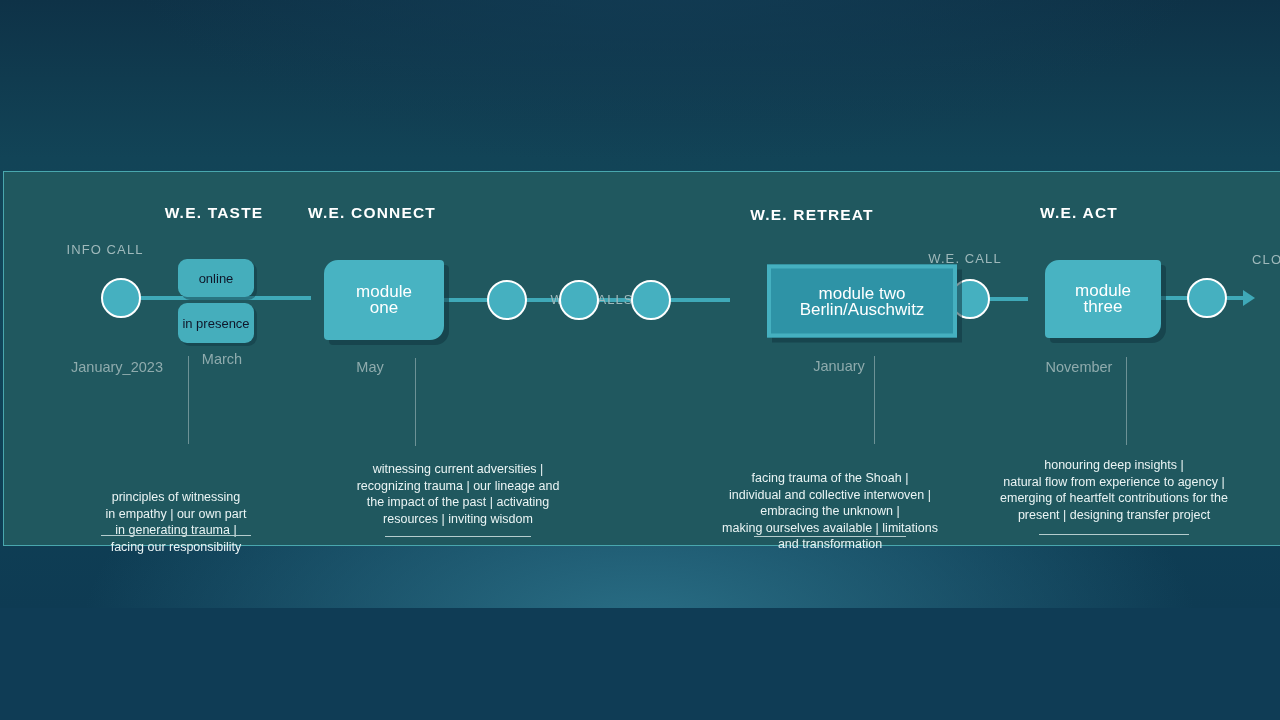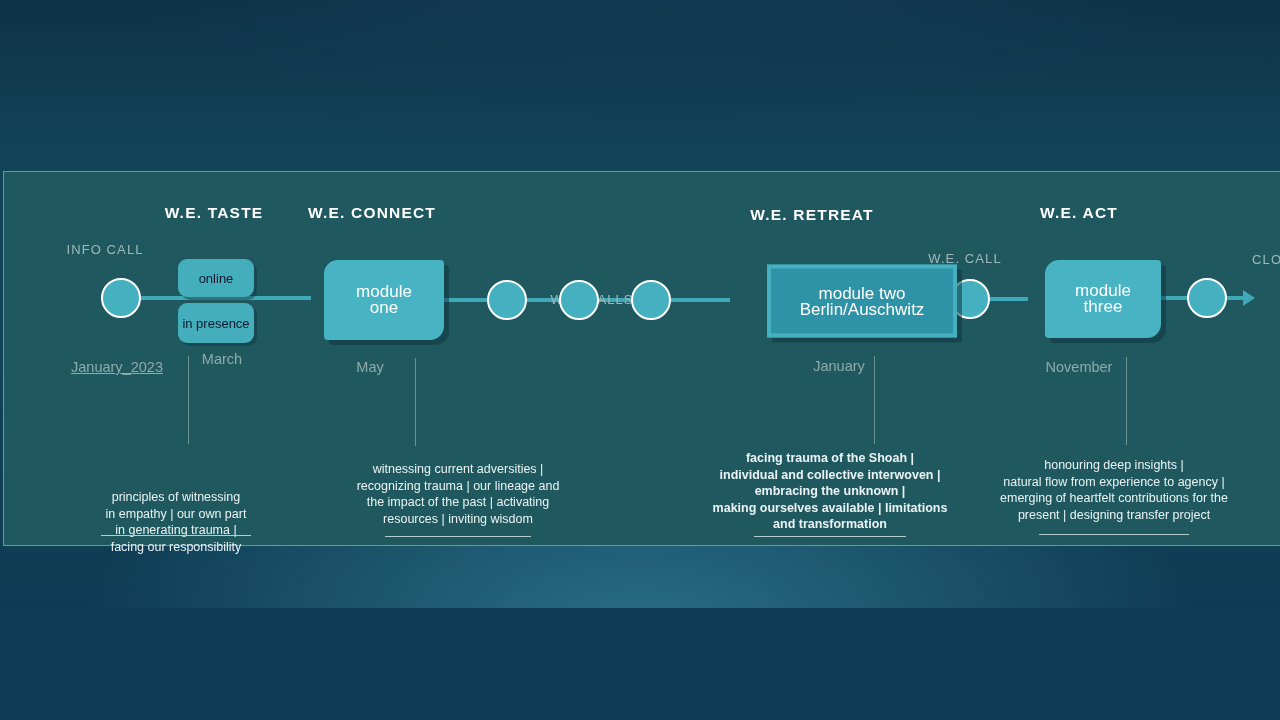--- a/index.html
+++ b/index.html
@@ -191,40 +191,40 @@
       <div class="node-circle" style="left: 1207px; top: 298px; border-color: rgb(255, 255, 255); background: rgb(69, 176, 192);"></div>
       <div class="opt-box" style="left: 216px; top: 259px; width: 76px; height: 38px;">online</div>
       <div class="opt-box" style="left: 216px; top: 303px; width: 76px; height: 40px;">in
 presence</div>
       <div class="module-box" style="left: 366px; top: 300px; width: 120px; height: 80px; white-space: pre-line;">module
 one</div>
       <div class="module-box framed" style="left: 844px; top: 301px; width: 190px; height: 73px; white-space: pre-line;">module  two
 Berlin/Auschwitz</div>
       <div class="module-box" style="left: 1085px; top: 299px; width: 116px; height: 78px; white-space: pre-line;">module
 three</div>
-      <div class="date-label" style="left: 117px; top: 359px; text-decoration: underline;">January_2023</div>
+      <div class="date-label" style="left: 117px; top: 359px;">January_2023</div>
       <div class="date-label" style="left: 222px; top: 351px;">March</div>
       <div class="date-label" style="left: 370px; top: 359px;">May</div>
       <div class="date-label" style="left: 839px; top: 358px;">January</div>
       <div class="date-label" style="left: 1079px; top: 359px;">November</div>
       <div class="tick-line" style="left: 188px; top: 356px; height: 88px;"></div>
       <div class="tick-line" style="left: 415px; top: 358px; height: 88px;"></div>
       <div class="tick-line" style="left: 874px; top: 356px; height: 88px;"></div>
       <div class="tick-line" style="left: 1126px; top: 357px; height: 88px;"></div>
       <div class="desc-block" style="left: 176px; top: 459px; width: 200px; margin-top: 30px;">principles of witnessing
 in empathy | our own part
 in generating trauma |
 facing our responsibility</div>
       <div class="desc-rule" style="left: 176px; top: 535px; width: 150px;"></div>
       <div class="desc-block" style="left: 458px; top: 461px; width: 230px;">witnessing current adversities |
 recognizing trauma | our lineage and
 the impact of the past | activating
 resources | inviting wisdom</div>
       <div class="desc-rule" style="left: 458px; top: 536px; width: 146px;"></div>
-      <div class="desc-block" style="left: 830px; top: 450px; width: 250px; font-weight: bold;">facing trauma of the Shoah |
+      <div class="desc-block" style="left: 830px; top: 470px; width: 250px;">facing trauma of the Shoah |
 individual and collective interwoven |
 embracing the unknown |
 making ourselves available | limitations
 and transformation</div>
       <div class="desc-rule" style="left: 830px; top: 536px; width: 152px;"></div>
       <div class="desc-block" style="left: 1114px; top: 457px; width: 268px;">honouring deep insights |
 natural flow from experience to agency |
 emerging of  heartfelt  contributions for the
 present | designing transfer project</div>
       <div class="desc-rule" style="left: 1114px; top: 534px; width: 150px;"></div>

